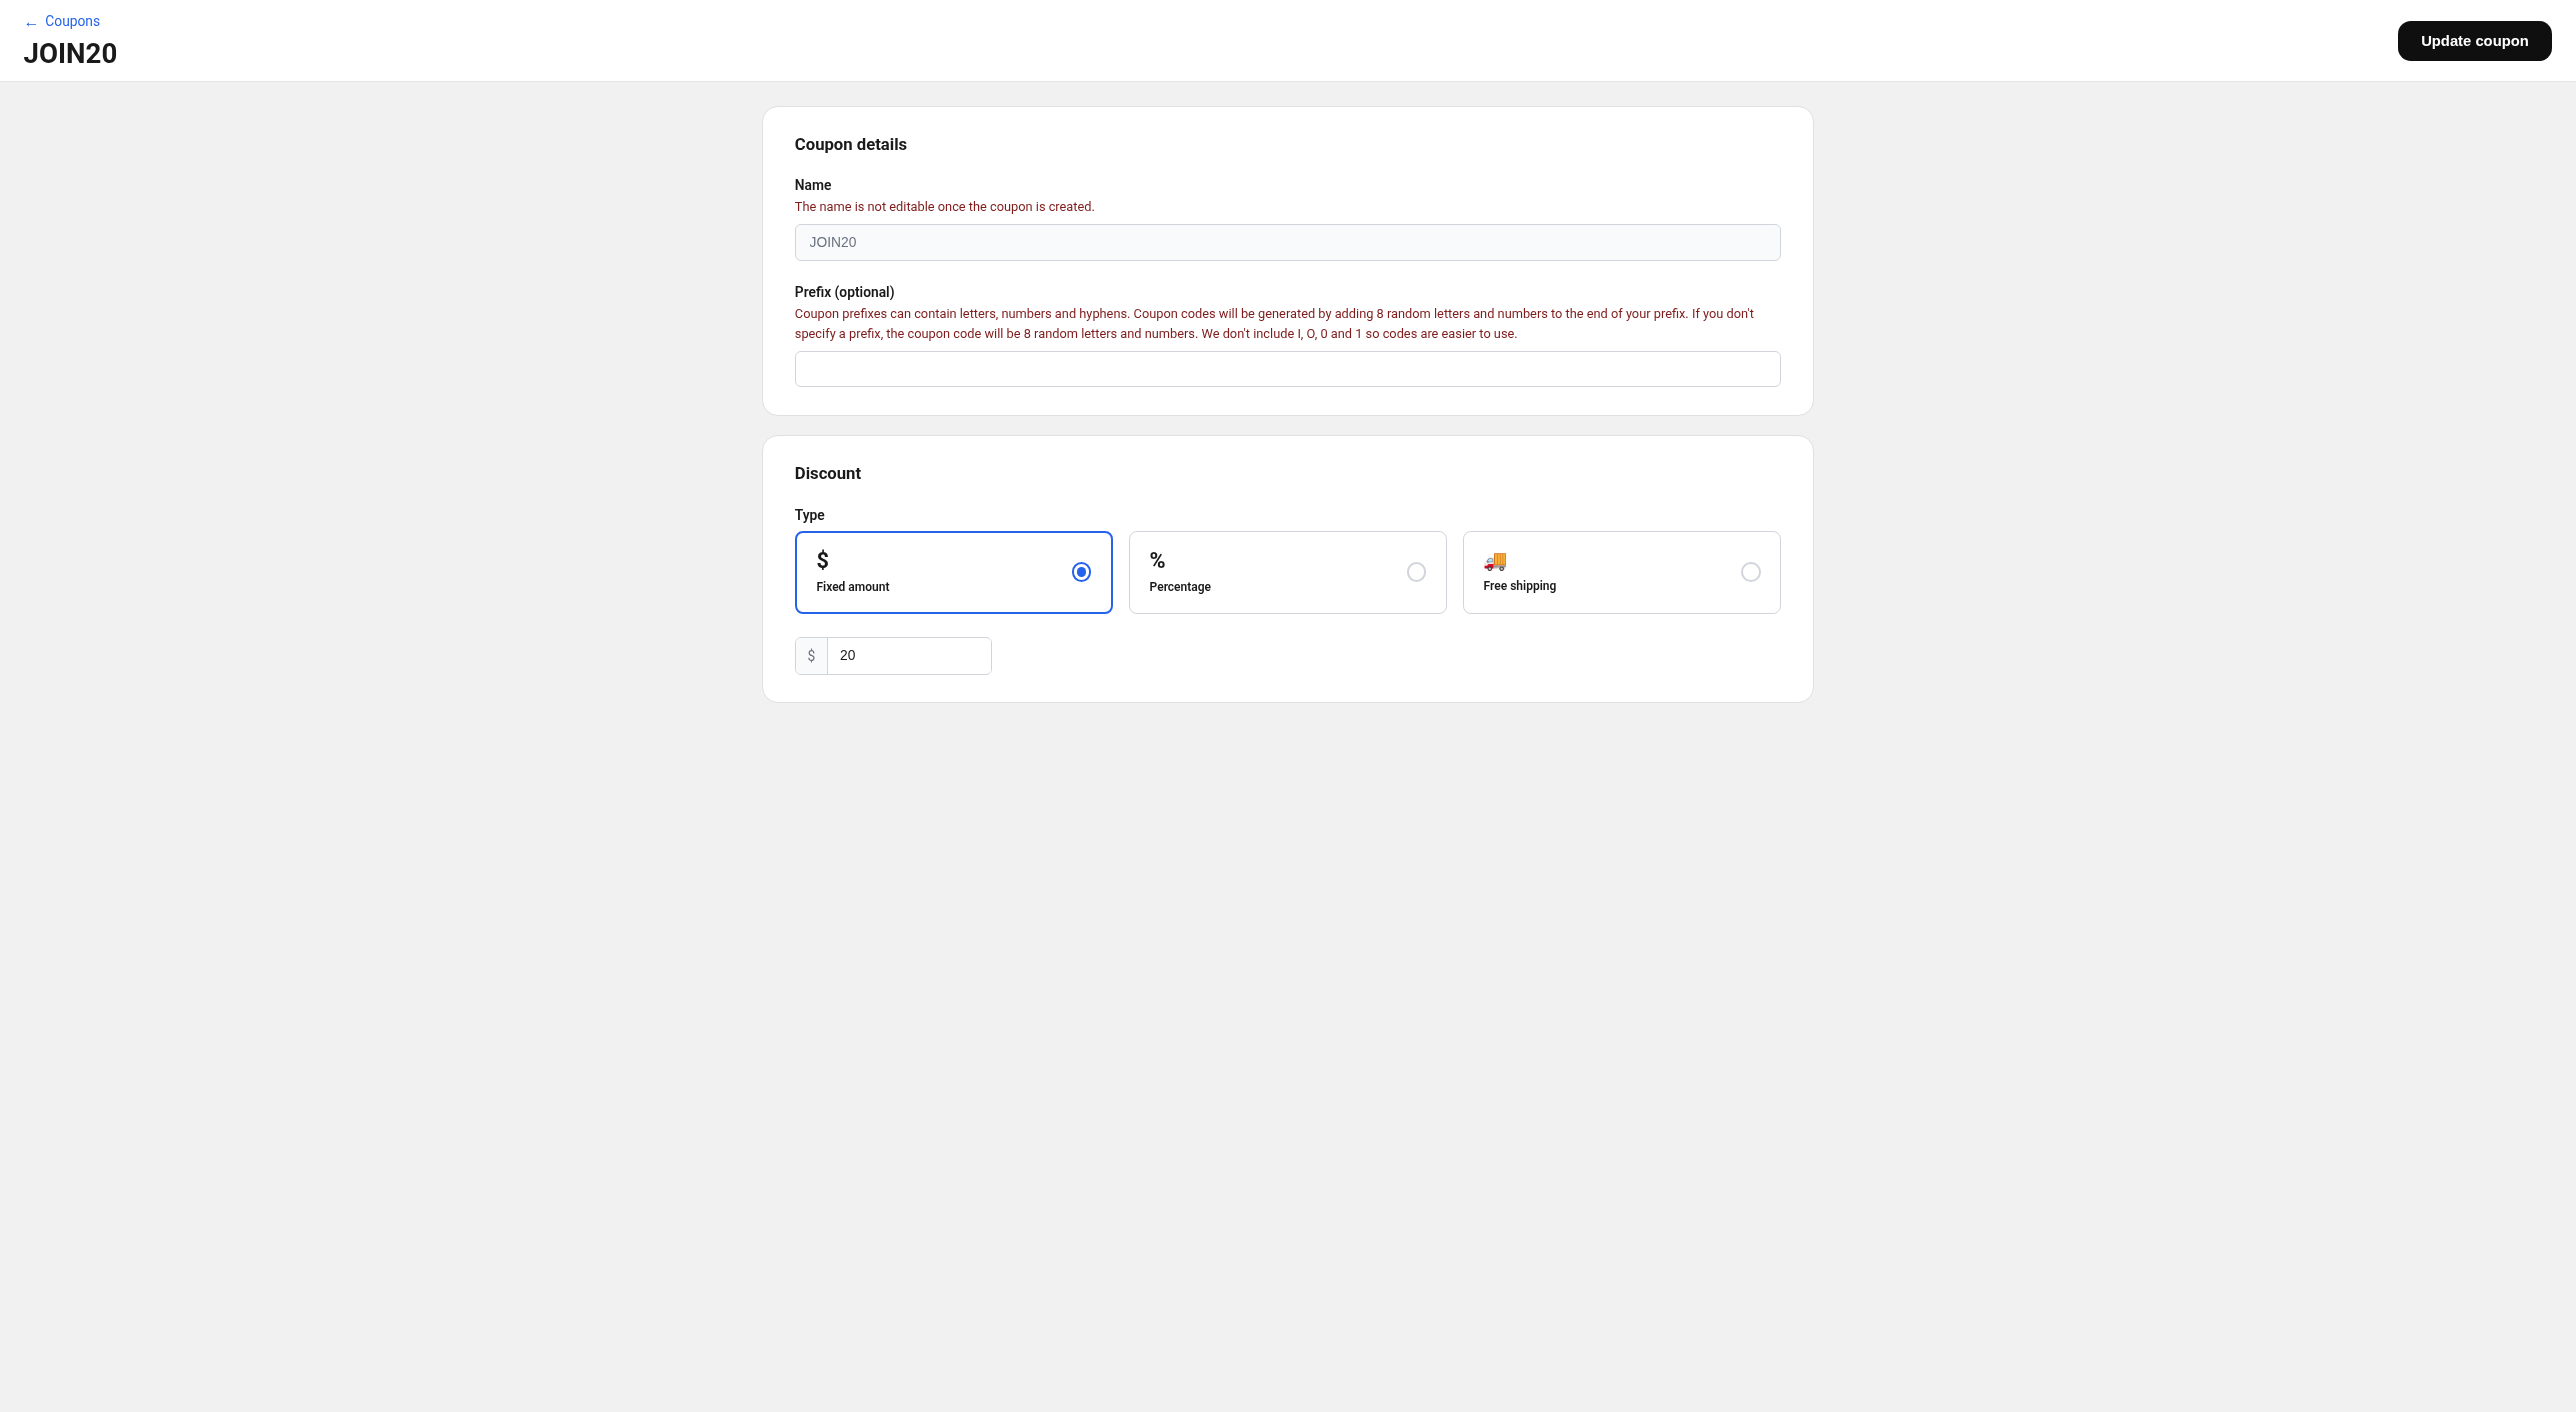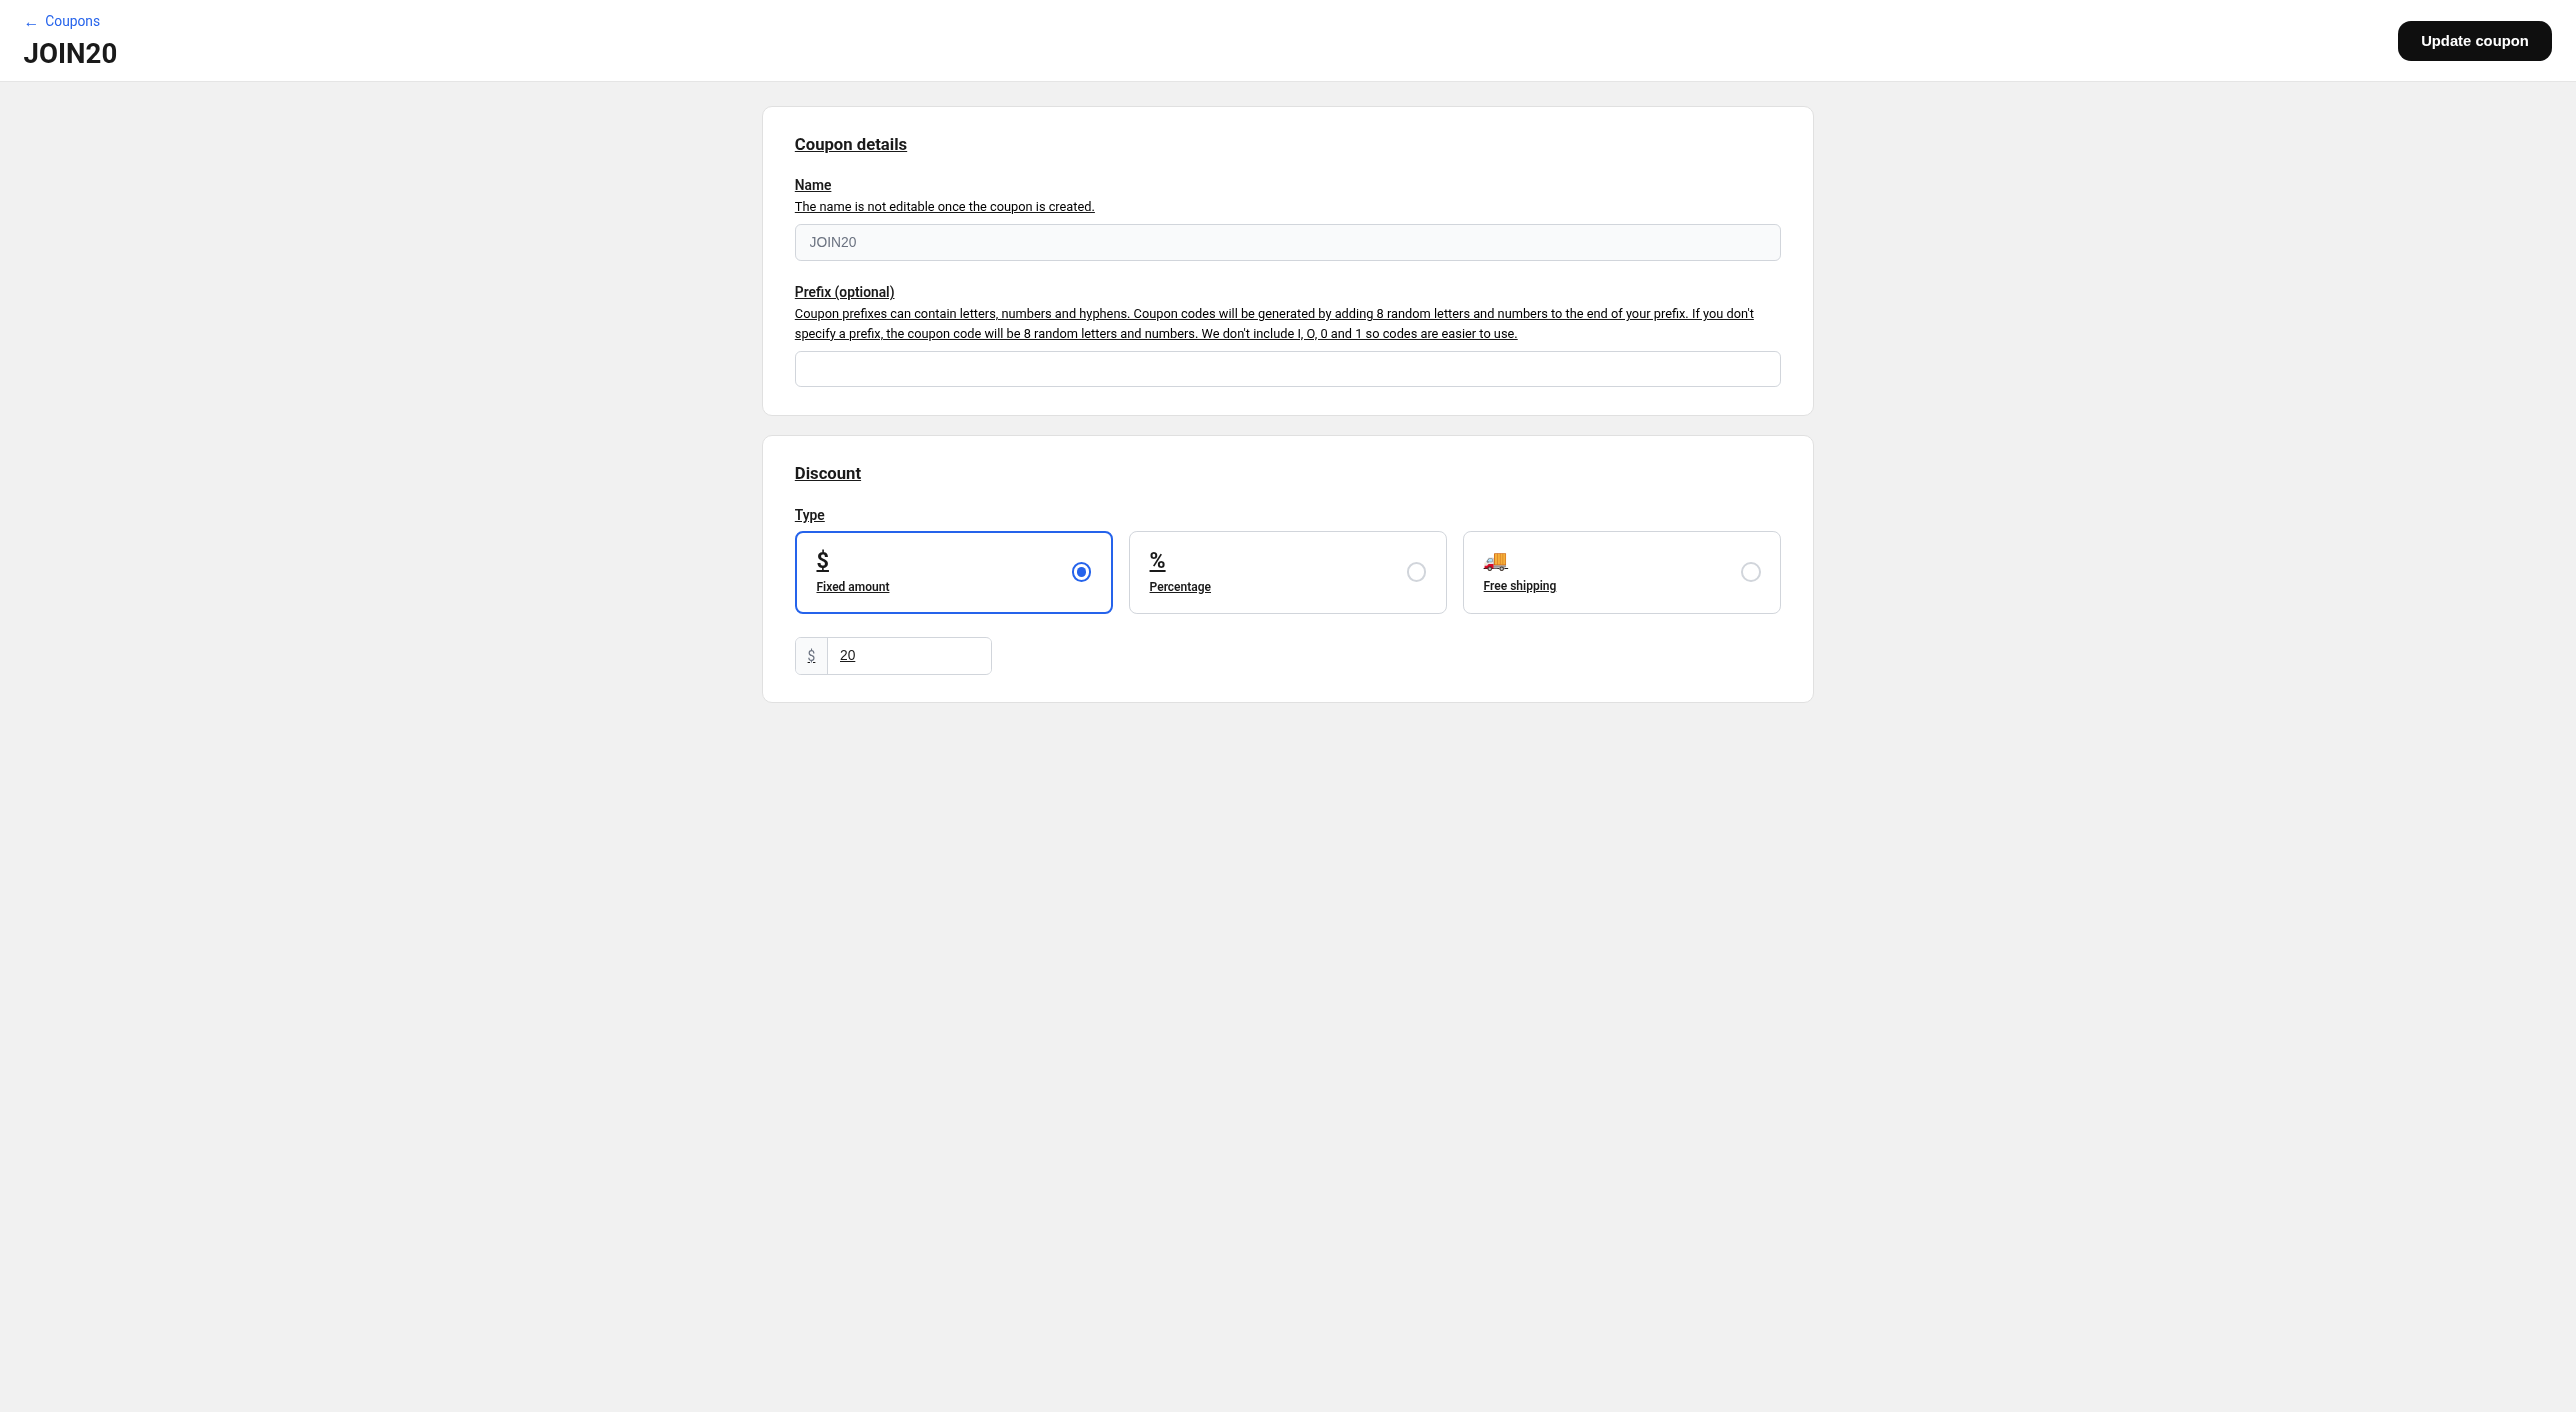--- a/index.html
+++ b/index.html
@@ -68,23 +68,22 @@
       margin: 0 auto;
       padding: 23.6px 15.8px;
       display: flex;
       flex-direction: column;
       gap: 19.7px;
     }
 
     .card {
       background-color: #ffffff;
       border: 1px solid #e0e0e0;
-      border-radius: 10px;
+      border-radius: 16px;
       padding: 27.6px 31.5px;
-      text-decoration: underline;
     }
 
     .card-title {
       font-size: 16.7px;
       font-weight: 700;
       margin-bottom: 23.6px;
       color: #1a1a1a;
     }
 
     .field-group {
@@ -93,21 +92,21 @@
 
     .field-label {
       font-size: 13.8px;
       font-weight: 600;
       margin-bottom: 3.9px;
       color: #1a1a1a;
     }
 
     .field-hint {
       font-size: 12.8px;
-      color: #000000;
+      color: #7f1d1d;
       margin-bottom: 7.9px;
       line-height: 1.5;
     }
 
     .field-input {
       width: 100%;
       border: 1px solid #d1d5db;
       border-radius: 5.9px;
       padding: 9.8px 13.8px;
       font-size: 13.8px;

